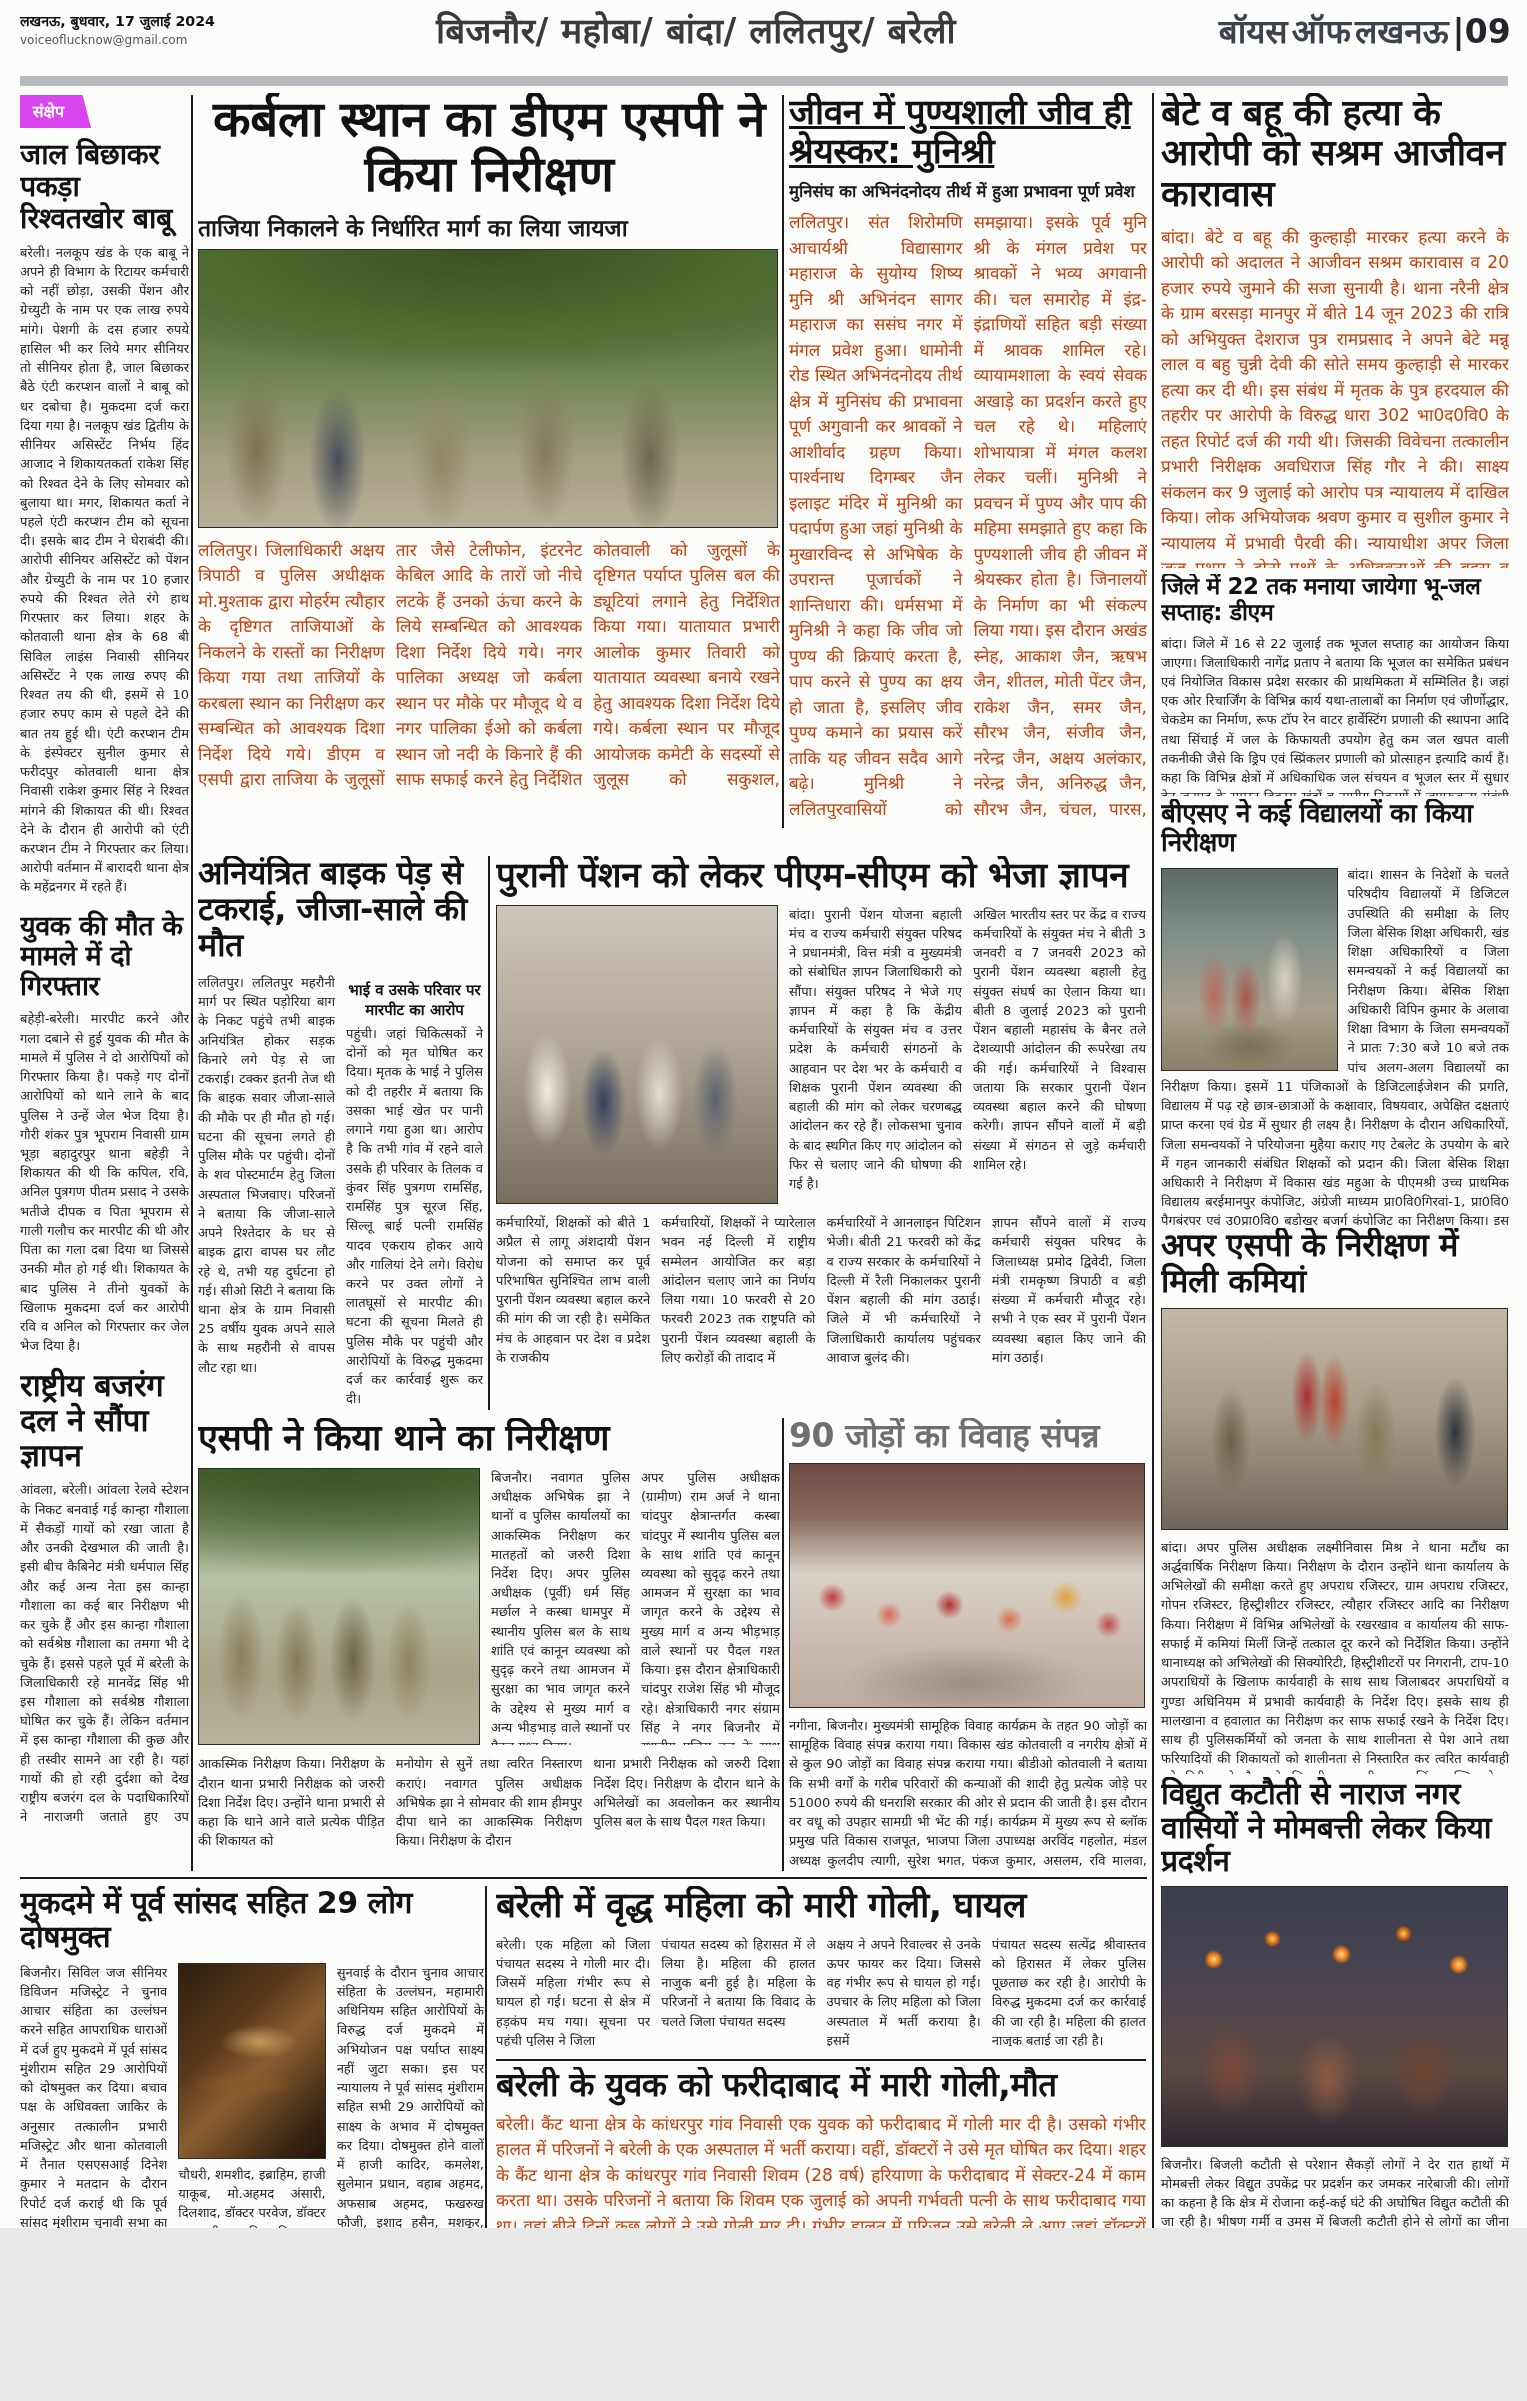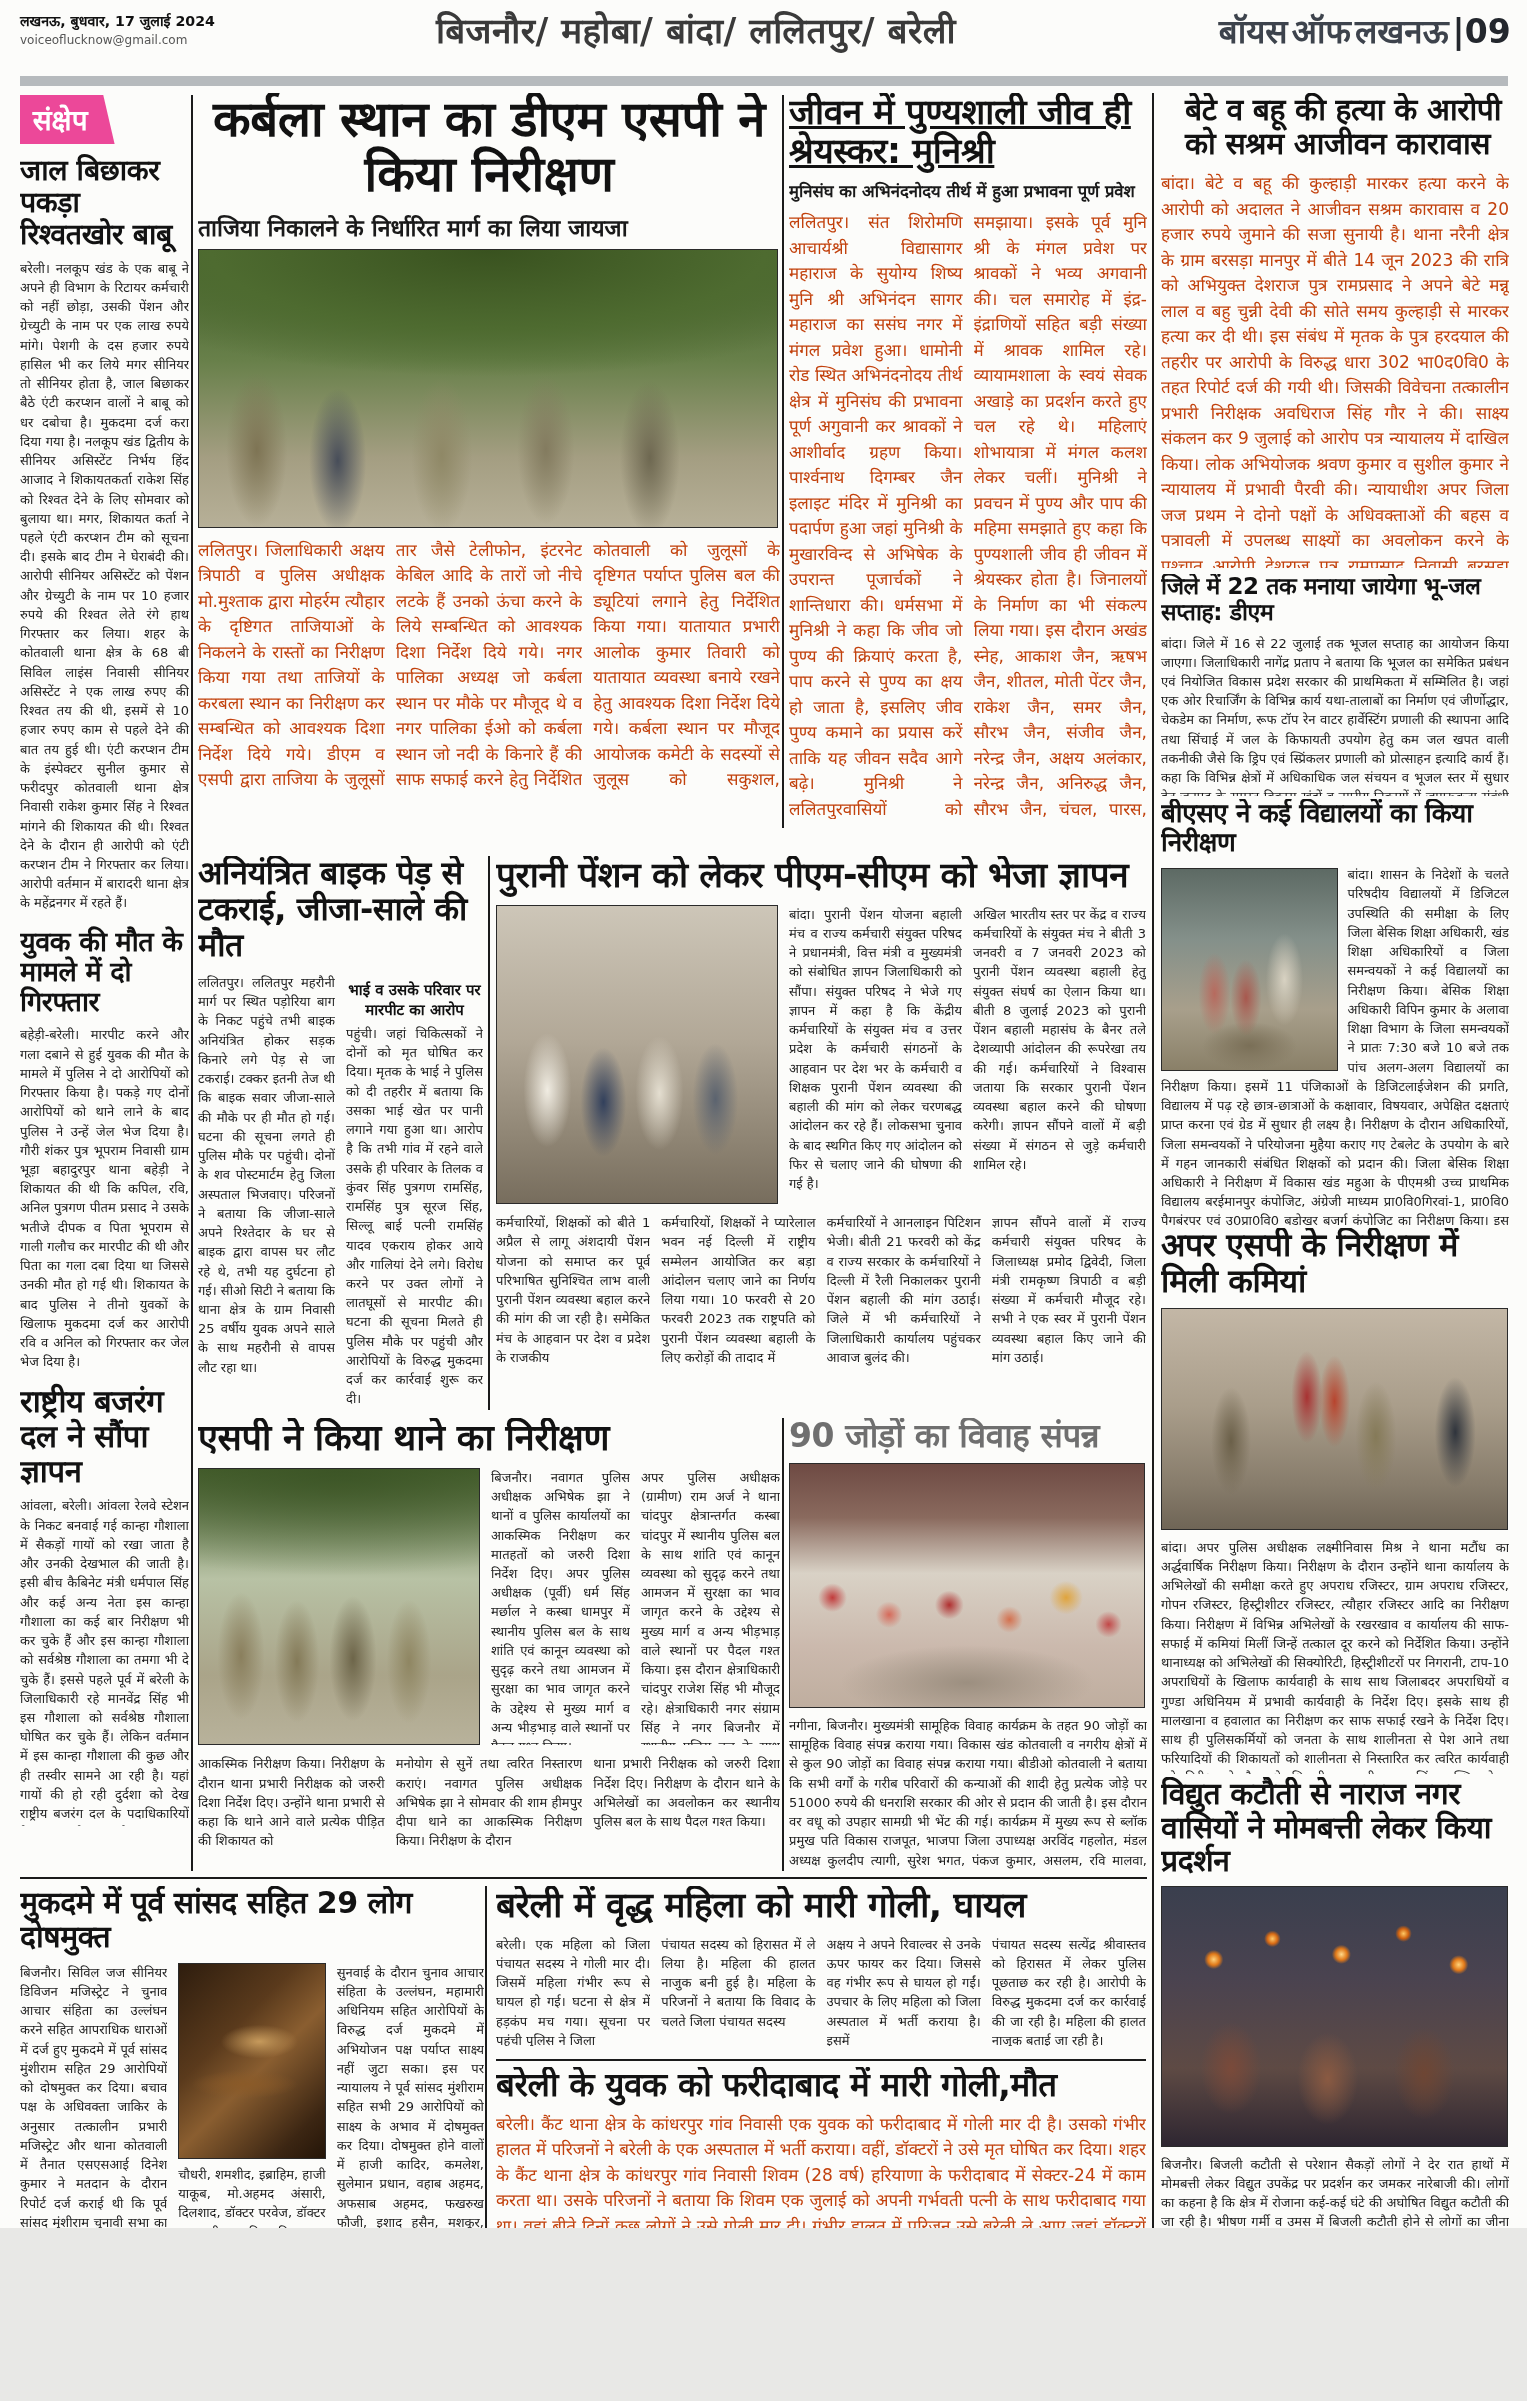--- a/index.html
+++ b/index.html
@@ -10,21 +10,21 @@
   .sub{font-weight:700;color:#1a1a1a;margin:4.7px 0 3.2px;}
   .bt{font-size:17px;line-height:1.5;text-align:justify;color:#c2410c;}
   .bt-sm{font-size:13px;line-height:1.48;text-align:justify;color:#1d1d1d;}
   .row{display:flex;gap:11px;}
   .col{flex:1;overflow:hidden;}
   .clip{overflow:hidden;}
   .photo{border:0.8px solid #2a2a2a;box-sizing:border-box;}
   .vrule{position:absolute;width:2.4px;background:#1b1b1b;}
   .hrule{position:absolute;background:#1b1b1b;}
   .grayrule{position:absolute;background:#b6babd;}
-  .tag{display:inline-block;background:#ec4899;color:#fff;font-weight:800;font-size:28px;
+  .tag{display:inline-block;background:#d946ef;color:#fff;font-weight:800;font-size:16px;
        padding:4.7px 27px 6.3px 12.7px;clip-path:polygon(0 0,88% 0,100% 100%,0 100%);}
   .mast-small{font-size:14.2px;font-weight:700;color:#111;}
   .mast-email{font-size:12px;color:#555;margin-top:3.2px;}
   .mast-center{font-size:35px;font-weight:800;color:#3a3a3a;text-align:center;letter-spacing:0.4px;}
   .brand{font-size:33px;font-weight:800;color:#3d434c;}
   .pageno{font-size:33px;font-weight:800;color:#23272d;}
   .gray-hl{color:#6f6f6f;}
   .innersub{font-weight:800;font-size:15px;text-align:center;margin:6.3px 0 4.7px;color:#101010;}
 </style>
 </head>
@@ -184,21 +184,21 @@
       <div class="col bt-sm">पंचायत सदस्य सत्येंद्र श्रीवास्तव को हिरासत में लेकर पुलिस पूछताछ कर रही है। आरोपी के विरुद्ध मुकदमा दर्ज कर कार्रवाई की जा रही है। महिला की हालत नाजुक बताई जा रही है।</div>
     </div>
   </div>
 
   <div class="abs clip" style="left:496px;top:2067px;width:650px;height:335px;">
     <h2 class="hl" style="font-size:33px;">बरेली के युवक को फरीदाबाद में मारी गोली,मौत</h2>
     <div class="bt" style="margin-top:8px;">बरेली। कैंट थाना क्षेत्र के कांधरपुर गांव निवासी एक युवक को फरीदाबाद में गोली मार दी है। उसको गंभीर हालत में परिजनों ने बरेली के एक अस्पताल में भर्ती कराया। वहीं, डॉक्टरों ने उसे मृत घोषित कर दिया। शहर के कैंट थाना क्षेत्र के कांधरपुर गांव निवासी शिवम (28 वर्ष) हरियाणा के फरीदाबाद में सेक्टर-24 में काम करता था। उसके परिजनों ने बताया कि शिवम एक जुलाई को अपनी गर्भवती पत्नी के साथ फरीदाबाद गया था। वहां बीते दिनों कुछ लोगों ने उसे गोली मार दी। गंभीर हालत में परिजन उसे बरेली ले आए जहां डॉक्टरों ने उसे मृत घोषित कर दिया। कैंट पुलिस ने शव को कब्जे में लेकर पोस्टमार्टम के लिए भेज दिया है। पुलिस मामले की जांच कर रही है।</div>
   </div>
 
   <div class="abs clip" style="left:1161px;top:93px;width:348px;height:475px;">
-    <h2 class="hl" style="font-size:30px;margin-left:24px;">बेटे व बहू की हत्या के आरोपी को सश्रम आजीवन कारावास</h2>
+    <h2 class="hl" style="font-size:36px;">बेटे व बहू की हत्या के आरोपी को सश्रम आजीवन कारावास</h2>
     <div class="bt" style="margin-top:11px;">बांदा। बेटे व बहू की कुल्हाड़ी मारकर हत्या करने के आरोपी को अदालत ने आजीवन सश्रम कारावास व 20 हजार रुपये जुमाने की सजा सुनायी है। थाना नरैनी क्षेत्र के ग्राम बरसड़ा मानपुर में बीते 14 जून 2023 की रात्रि को अभियुक्त देशराज पुत्र रामप्रसाद ने अपने बेटे मन्नू लाल व बहु चुन्नी देवी की सोते समय कुल्हाड़ी से मारकर हत्या कर दी थी। इस संबंध में मृतक के पुत्र हरदयाल की तहरीर पर आरोपी के विरुद्ध धारा 302 भा0द0वि0 के तहत रिपोर्ट दर्ज की गयी थी। जिसकी विवेचना तत्कालीन प्रभारी निरीक्षक अवधिराज सिंह गौर ने की। साक्ष्य संकलन कर 9 जुलाई को आरोप पत्र न्यायालय में दाखिल किया। लोक अभियोजक श्रवण कुमार व सुशील कुमार ने न्यायालय में प्रभावी पैरवी की। न्यायाधीश अपर जिला जज प्रथम ने दोनो पक्षों के अधिवक्ताओं की बहस व पत्रावली में उपलब्ध साक्ष्यों का अवलोकन करने के पश्चात आरोपी देशराज पुत्र रामप्रसाद निवासी बरसड़ा मानपुर थाना नरैनी को दोषी पाते हुए सश्रम आजीवन कारावास की सजा सुनायी।</div>
   </div>
 
   <div class="abs clip" style="left:1161px;top:574px;width:348px;height:222px;">
     <h2 class="hl" style="font-size:23px;">जिले में 22 तक मनाया जायेगा भू-जल सप्ताह: डीएम</h2>
     <div class="bt-sm" style="margin-top:8px;">बांदा। जिले में 16 से 22 जुलाई तक भूजल सप्ताह का आयोजन किया जाएगा। जिलाधिकारी नागेंद्र प्रताप ने बताया कि भूजल का समेकित प्रबंधन एवं नियोजित विकास प्रदेश सरकार की प्राथमिकता में सम्मिलित है। जहां एक ओर रिचार्जिंग के विभिन्न कार्य यथा-तालाबों का निर्माण एवं जीर्णोद्धार, चेकडेम का निर्माण, रूफ टॉप रेन वाटर हार्वेस्टिंग प्रणाली की स्थापना आदि तथा सिंचाई में जल के किफायती उपयोग हेतु कम जल खपत वाली तकनीकी जैसे कि ड्रिप एवं स्प्रिंकलर प्रणाली को प्रोत्साहन इत्यादि कार्य हैं। कहा कि विभिन्न क्षेत्रों में अधिकाधिक जल संचयन व भूजल स्तर में सुधार हेतु जनपद के समस्त विकास खंडों व नगरीय निकायों में जागरूकता संबंधी विविध कार्यक्रम आयोजित किए जाने के निर्देश दिए गए हैं।</div>
   </div>
 
   <div class="abs clip" style="left:1161px;top:799px;width:348px;height:426px;">
     <h2 class="hl" style="font-size:26px;">बीएसए ने कई विद्यालयों का किया निरीक्षण</h2>

